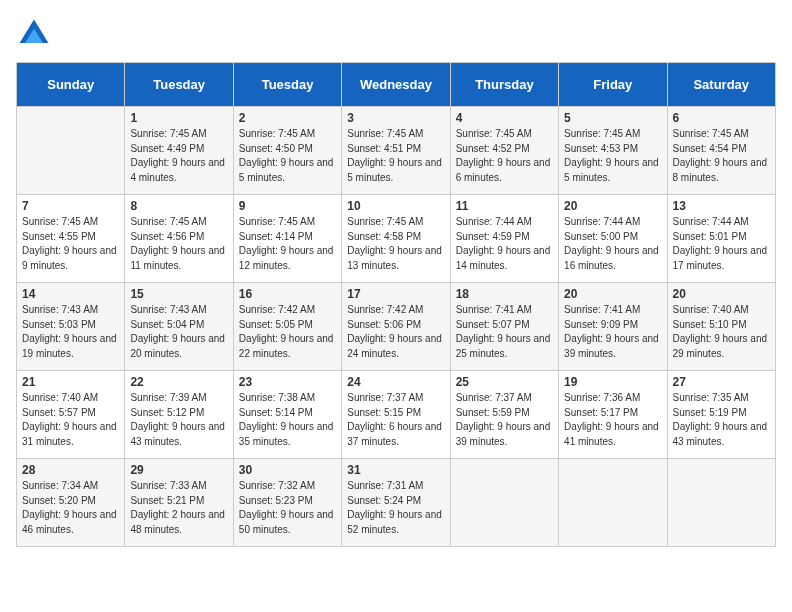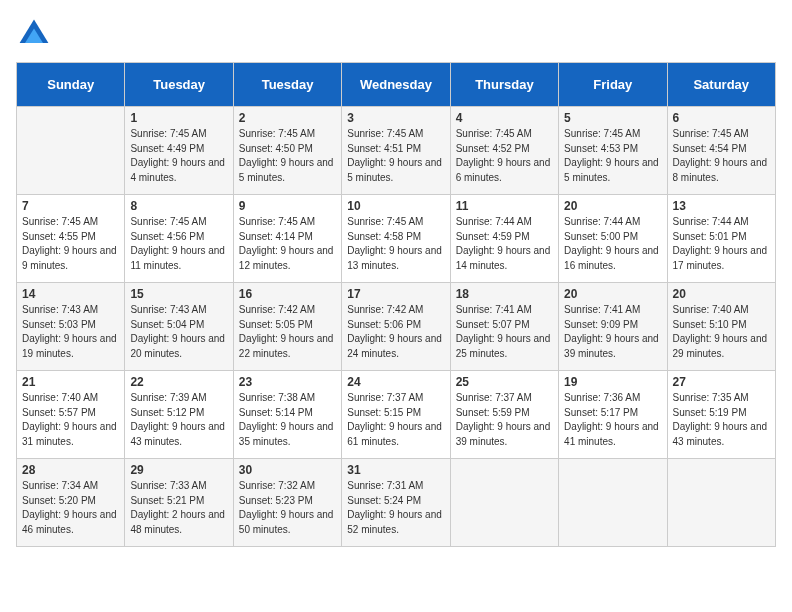--- a/index.html
+++ b/index.html
@@ -307,21 +307,21 @@
             <div>Sunrise: 7:38 AM</div>
             <div>Sunset: 5:14 PM</div>
             <div>Daylight: 9 hours and 35 minutes.</div>
           </div>
         </td>
         <td>
           <span class="day-number">24</span>
           <div class="day-info">
             <div>Sunrise: 7:37 AM</div>
             <div>Sunset: 5:15 PM</div>
-            <div>Daylight: 9 hours and 61 minutes.</div>
+            <div>Daylight: 6 hours and 37 minutes.</div>
           </div>
         </td>
         <td>
           <span class="day-number">25</span>
           <div class="day-info">
             <div>Sunrise: 7:37 AM</div>
             <div>Sunset: 5:59 PM</div>
             <div>Daylight: 9 hours and 39 minutes.</div>
           </div>
         </td>

